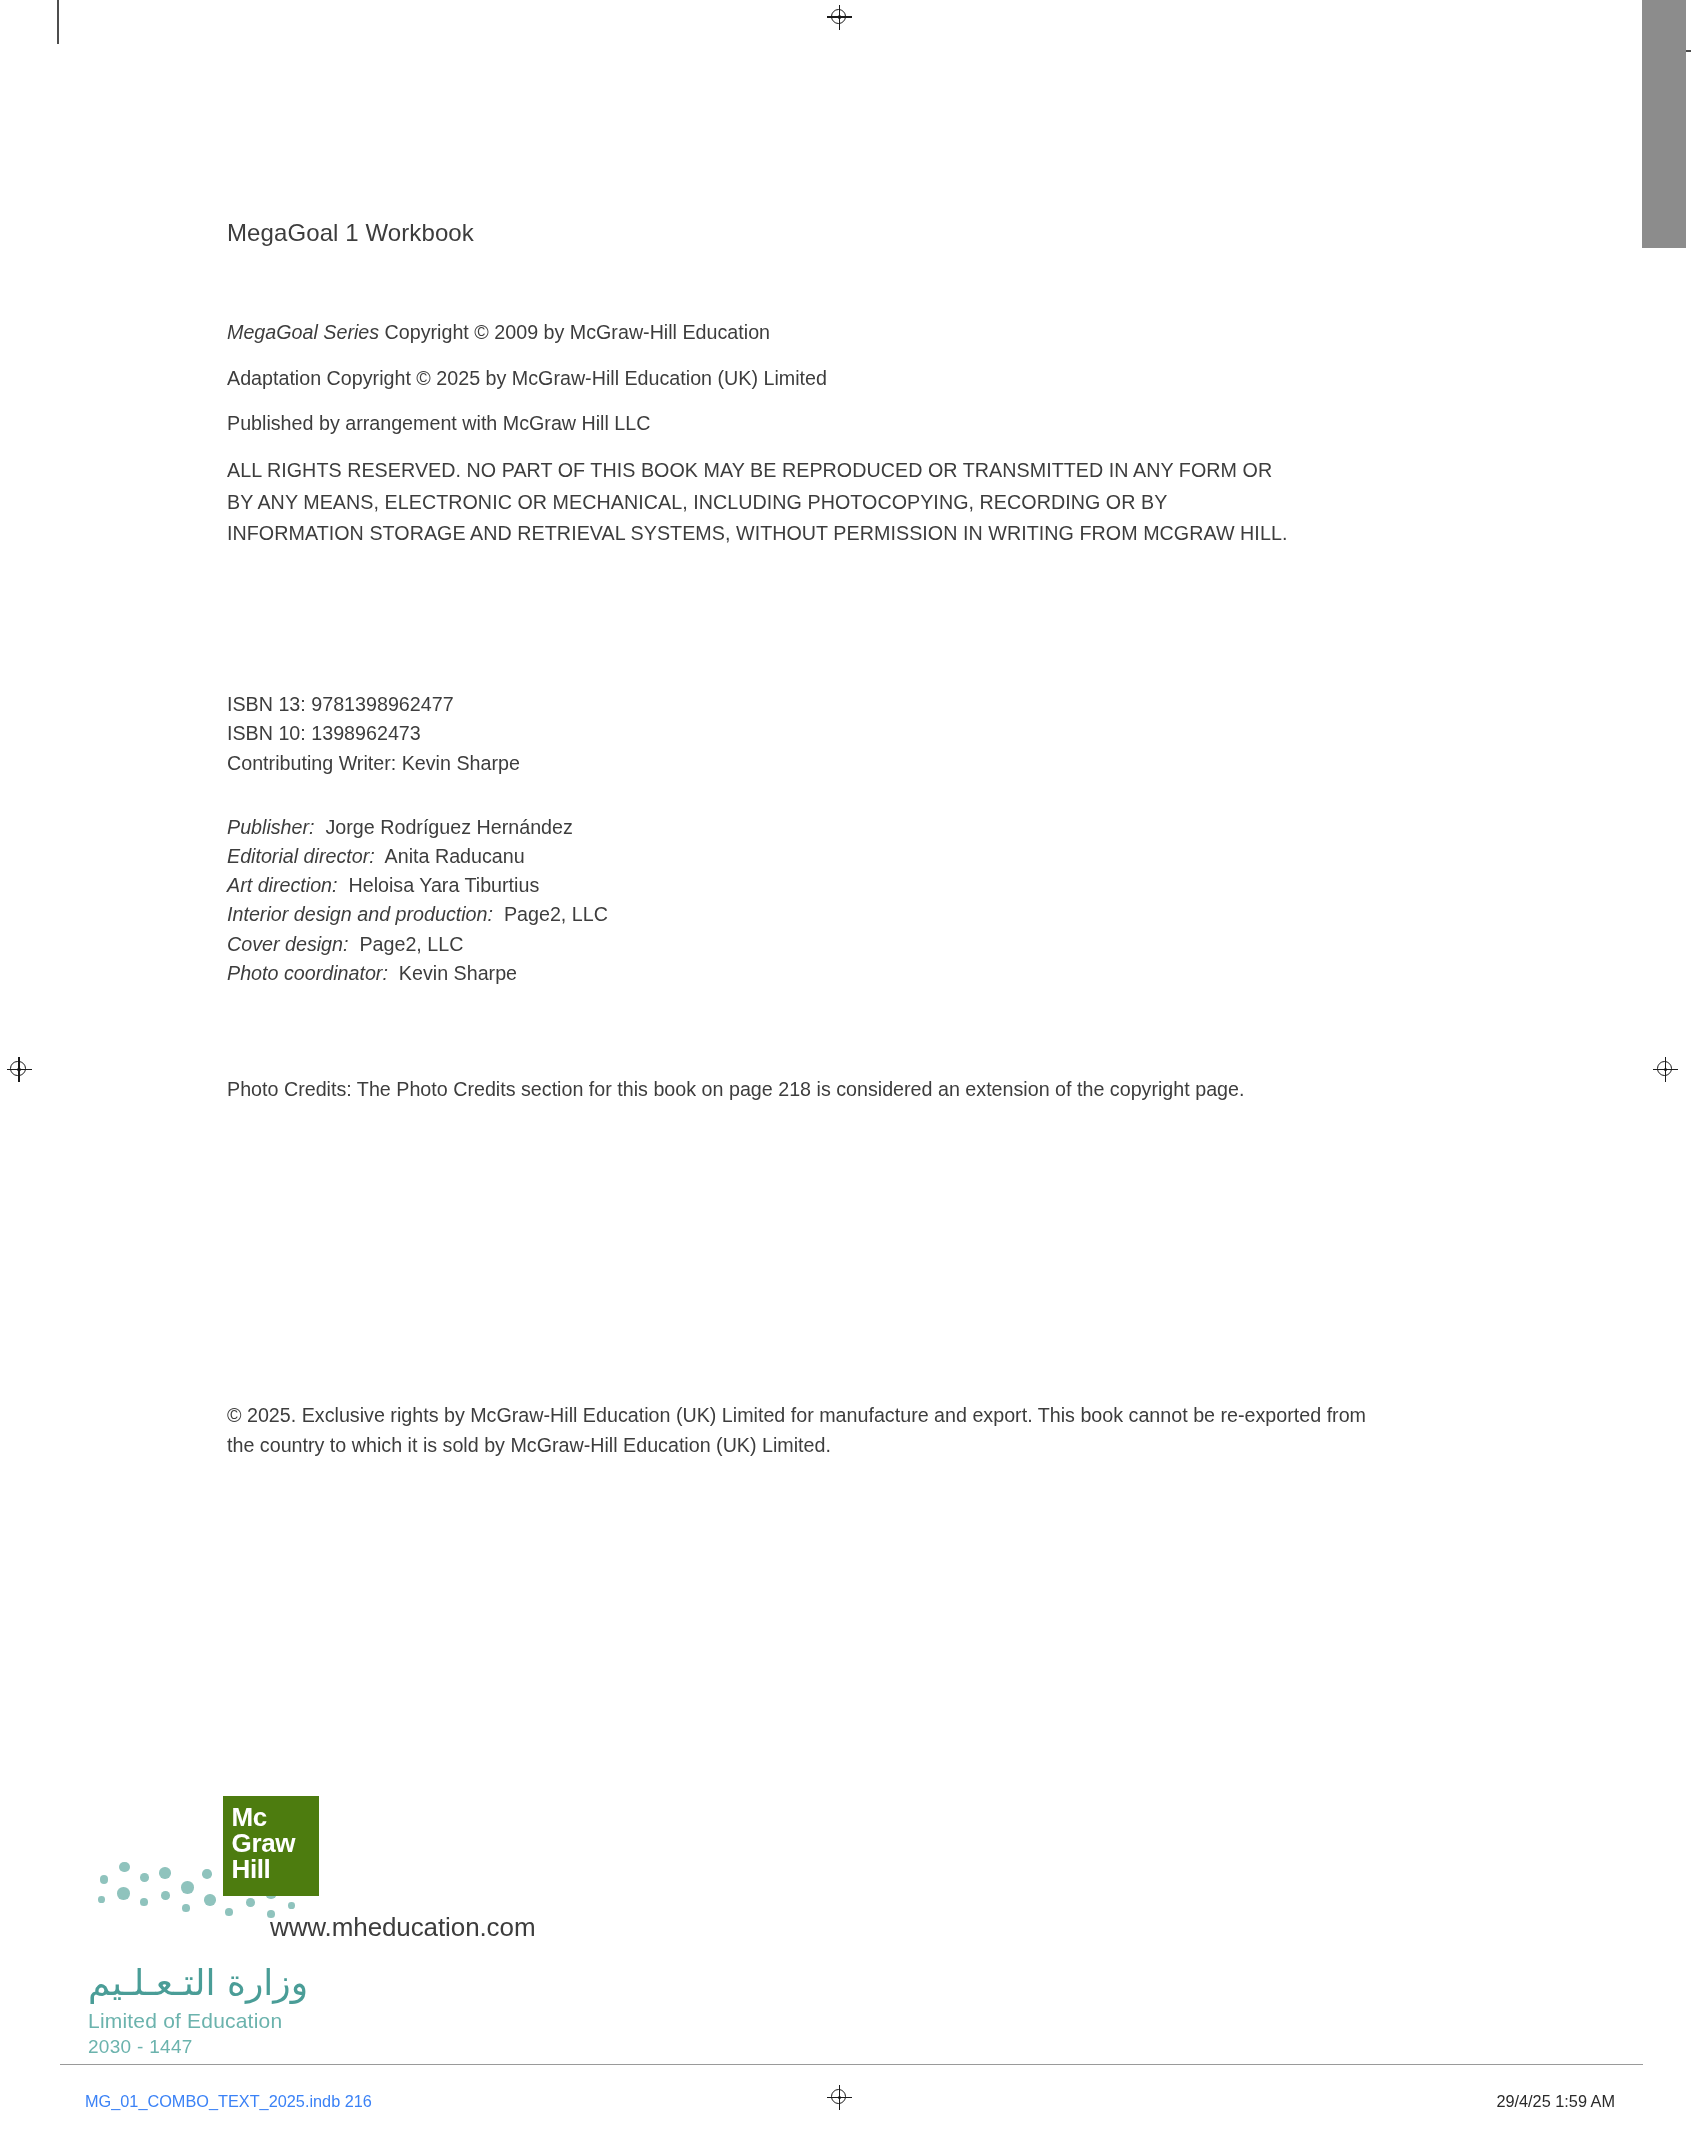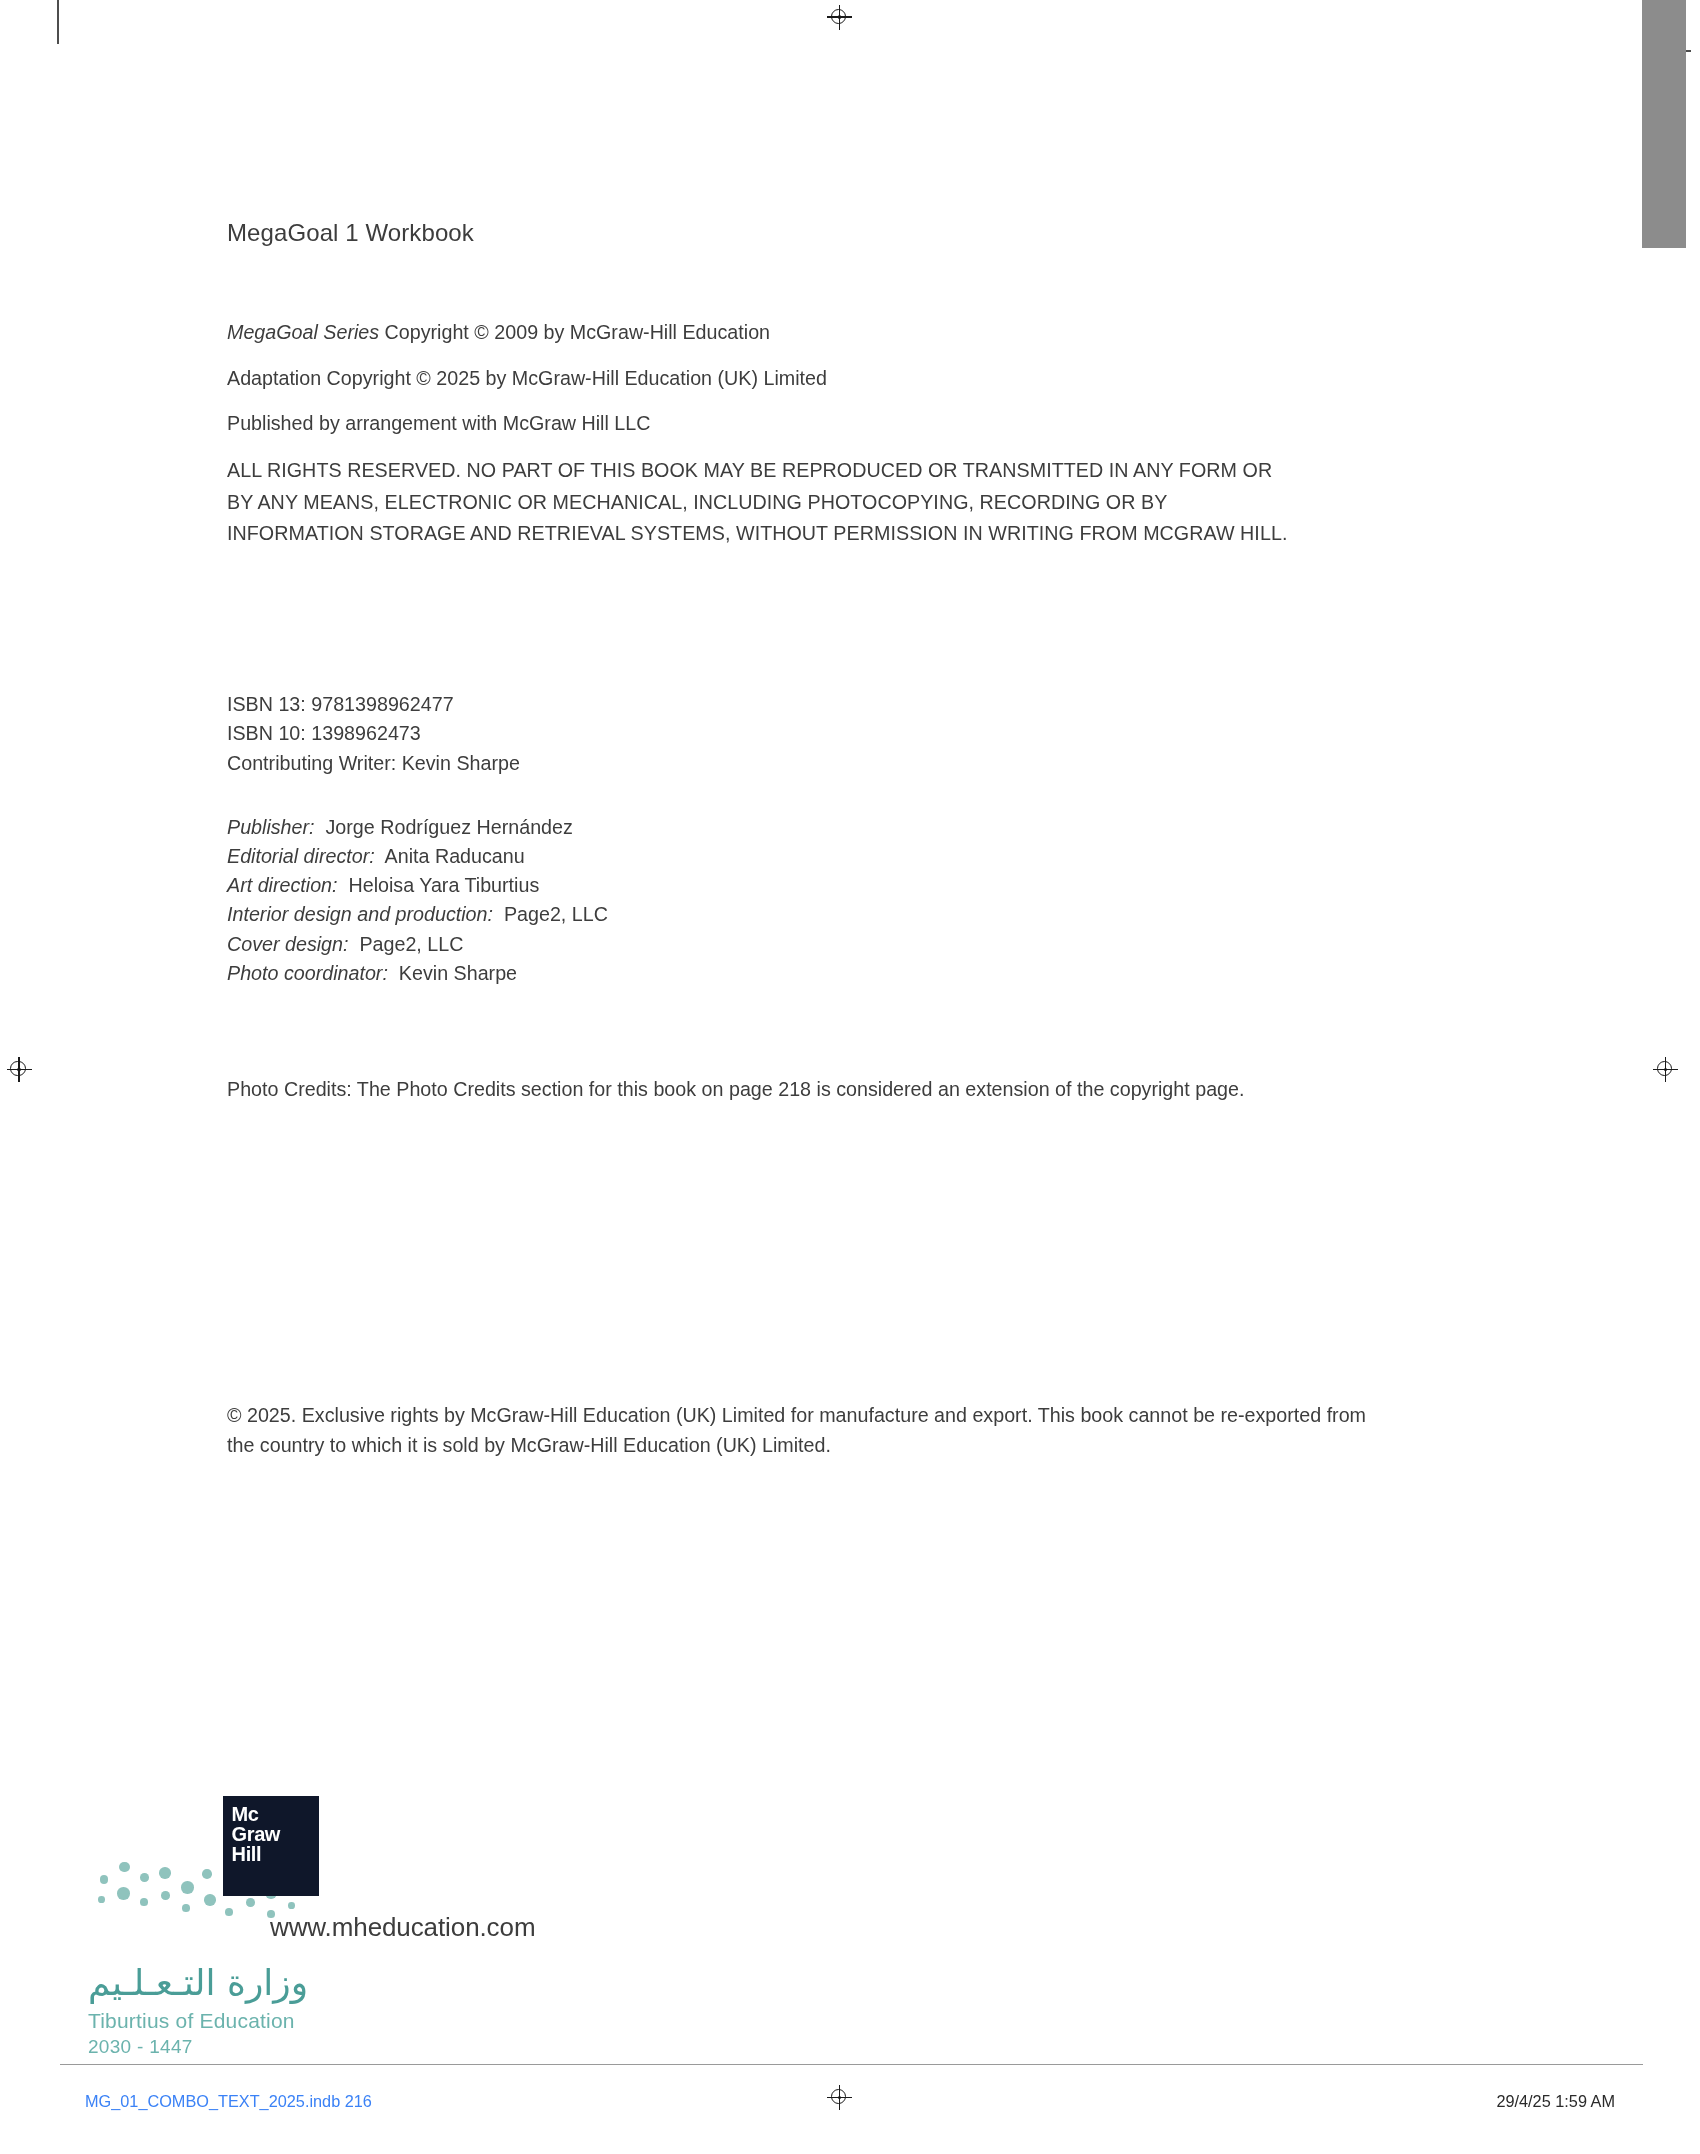--- a/index.html
+++ b/index.html
@@ -125,25 +125,25 @@
     line-height: 1.52;
   }
 
   
   .mh-logo {
     position: absolute;
     left: 223px;
     top: 1796px;
     width: 96px;
     height: 100px;
-    background: #0f172a;
+    background: #4d7c0f;
     color: #ffffff;
     font-family: "Liberation Sans", sans-serif;
     font-weight: bold;
-    font-size: 20px;
+    font-size: 26px;
     line-height: 1.0;
     padding: 7.7px 0 0 8.6px;
     box-sizing: border-box;
     letter-spacing: -0.4px;
   }
   .mh-logo span { display: block; }
 
   .dots-mark {
     position: absolute;
     left: 96px;
@@ -319,20 +319,20 @@
 <div class="mh-logo">
   <span>Mc</span>
   <span>Graw</span>
   <span>Hill</span>
 </div>
 
 <div class="mh-url">www.mheducation.com</div>
 
 <div class="moe">
   <div class="moe-ar">وزارة التـعـلـيم</div>
-  <div class="moe-en">Tiburtius of Education</div>
+  <div class="moe-en">Limited of Education</div>
   <div class="moe-years">2030 - 1447</div>
 </div>
 
 <div class="footer-rule"></div>
 <div class="footer-left">MG_01_COMBO_TEXT_2025.indb   216</div>
 <div class="footer-right">29/4/25   1:59 AM</div>
 
 
 </body></html>

